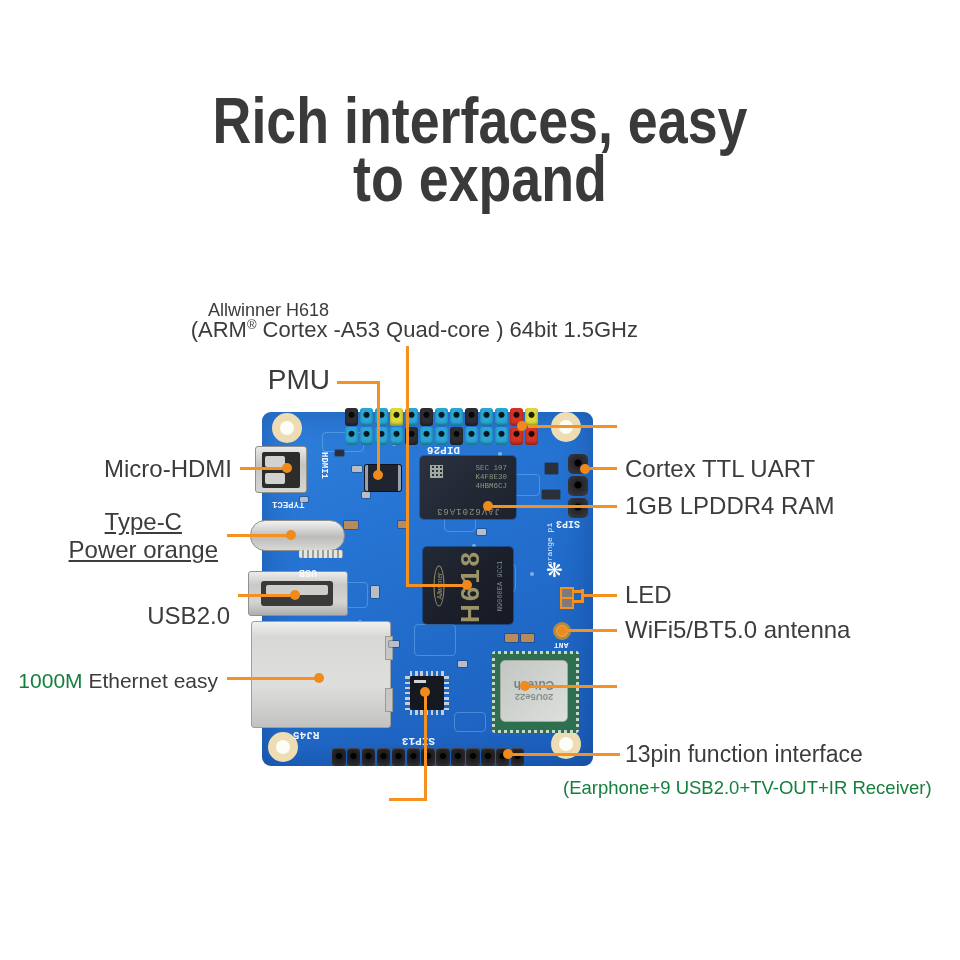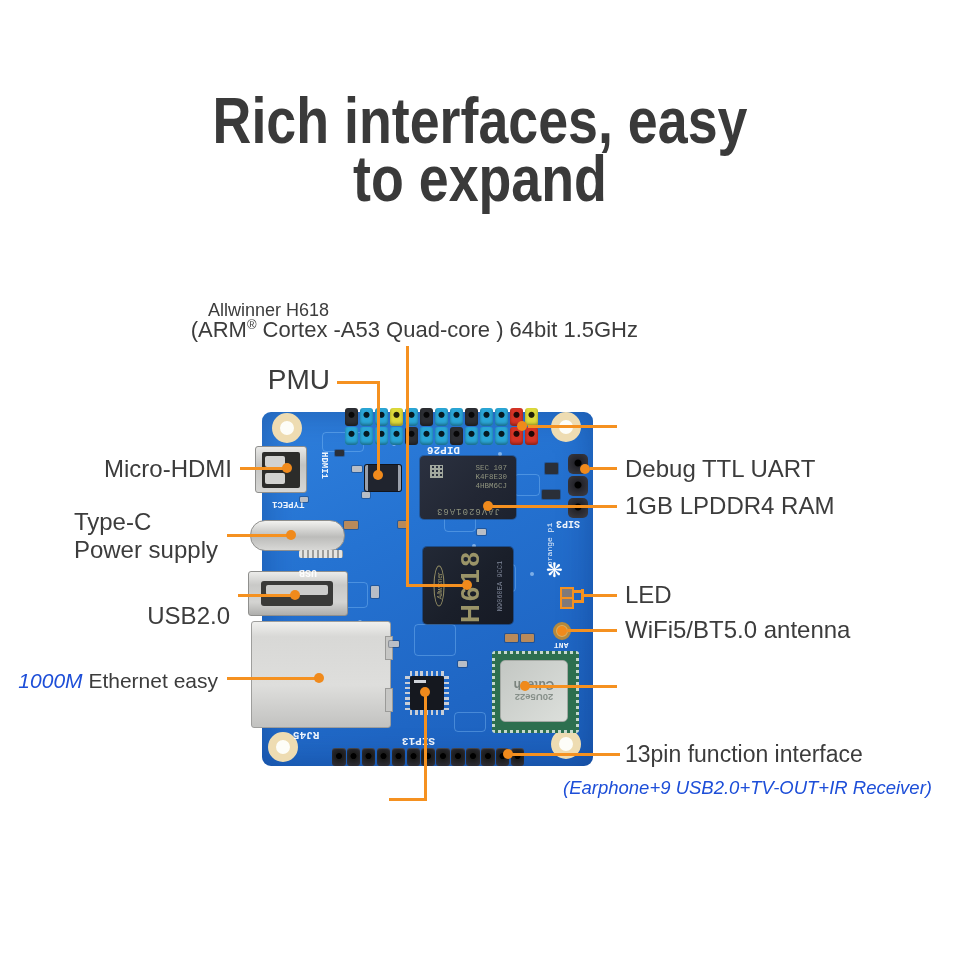--- a/index.html
+++ b/index.html
@@ -5,21 +5,21 @@
   html,body{margin:0;padding:0;background:#fff;}
   .scene{position:relative;width:960px;height:960px;background:#ffffff;overflow:hidden;
          font-family:"Liberation Sans",sans-serif;color:#3c3c3c;}
   .abs{position:absolute;}
   
   .title{position:absolute;left:0;right:0;top:92px;text-align:center;font-weight:bold;
          font-size:64px;line-height:58px;color:#3a3a3a;transform:scaleX(.84);letter-spacing:0;}
   
   .lbl{position:absolute;font-size:24px;line-height:28px;white-space:nowrap;color:#3c3c3c;}
   .lbl.rt{text-align:right;}
-  .teal{color:#1d4ed8;font-style:italic;}
+  .teal{color:#15803d;}
   .sup{font-size:13px;position:relative;top:-8px;}
   
   .hl,.vl{position:absolute;background:#f59120;}
   .hl{height:3px;}
   .vl{width:3px;}
   .dot{position:absolute;width:10px;height:10px;border-radius:50%;background:#f08a1c;}
   .ledsq{position:absolute;width:10px;height:8px;border:2px solid #f59120;background:rgba(245,145,32,.45);}
   
   .board{position:absolute;left:262px;top:412px;width:331px;height:354px;border-radius:9px;
          background:linear-gradient(155deg,#2f80dd 0%,#2573d2 35%,#1f66c4 75%,#1c5fbb 100%);
@@ -107,28 +107,28 @@
     <div>Rich interfaces, easy</div>
     <div>to expand</div>
   </div>
 
   <div class="lbl" style="left:208px;width:400px;text-align:left;top:296px;font-size:18px;">Allwinner H618</div>
   <div class="lbl" style="left:178px;width:460px;text-align:right;top:316px;font-size:22px;"><span>(ARM</span><span class="sup">®</span><span> Cortex -A53 Quad-core ) 64bit 1.5GHz</span></div>
 
   <div class="lbl rt" style="right:630px;top:366px;font-size:28px;">PMU</div>
 
   <div class="lbl rt" style="right:728px;top:455px;">Micro-HDMI</div>
-  <div class="lbl" style="right:742px;top:508px;">
+  <div class="lbl" style="right:742px;top:508px;text-align:center;text-decoration:underline;">
     <div>Type-C</div>
-    <div>Power supply</div>
+    <div>Power orange</div>
   </div>
   <div class="lbl rt" style="right:730px;top:602px;">USB2.0</div>
   <div class="lbl rt" style="right:742px;top:667px;font-size:21px;"><span class="teal">1000M</span><span> Ethernet easy</span></div>
 
-  <div class="lbl" style="left:625px;top:455px;">Debug TTL UART</div>
+  <div class="lbl" style="left:625px;top:455px;">Cortex TTL UART</div>
   <div class="lbl" style="left:625px;top:492px;">1GB LPDDR4 RAM</div>
   <div class="lbl" style="left:625px;top:581px;">LED</div>
   <div class="lbl" style="left:625px;top:616px;">WiFi5/BT5.0 antenna</div>
   <div class="lbl" style="left:625px;top:740px;font-size:23px;">13pin function interface</div>
   <div class="lbl teal" style="left:563px;top:774px;font-size:18.5px;">(Earphone+9 USB2.0+TV-OUT+IR Receiver)</div>
 
   <div class="board">
 
     <div class="trace" style="left:60px;top:20px;width:40px;height:18px;"></div>
     <div class="trace" style="left:182px;top:96px;width:30px;height:22px;"></div>

